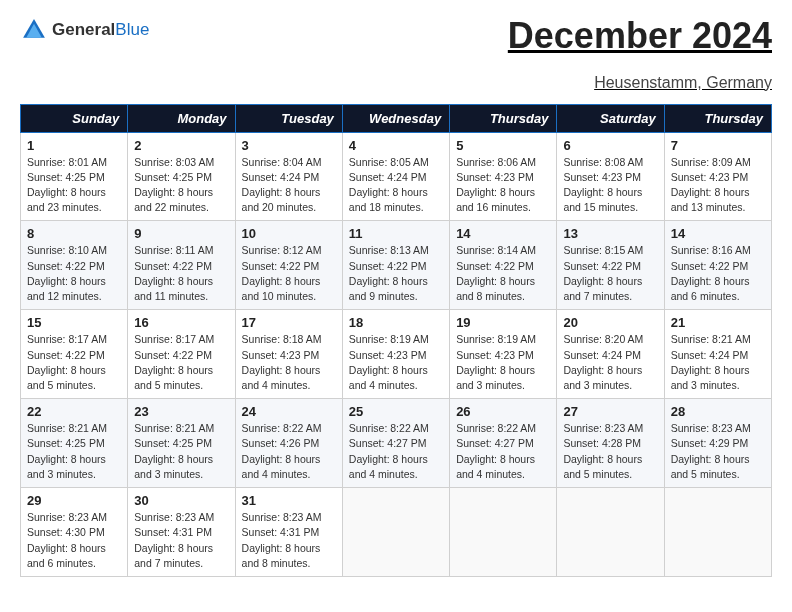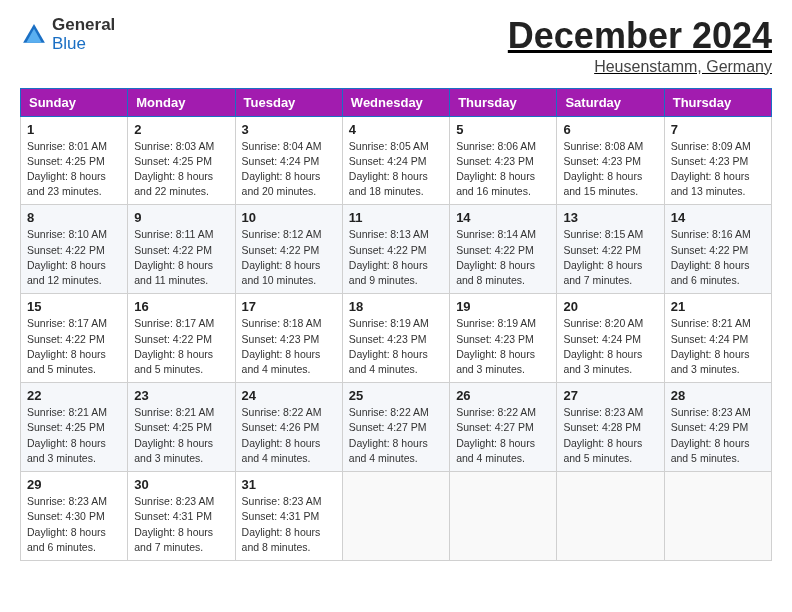--- a/index.html
+++ b/index.html
@@ -16,22 +16,23 @@
       align-items: flex-start;
       margin-bottom: 12px;
     }
     .logo {
       display: flex;
       align-items: center;
       gap: 4px;
     }
     .logo-text {
       display: flex;
-      flex-direction: column;
+      flex-direction: row;
       line-height: 1.1;
+      text-align: right;
     }
     .logo-general {
       font-size: 17px;
       font-weight: bold;
       color: #333;
     }
     .logo-blue {
       font-size: 17px;
       font-weight: normal;
       color: #1a6fc4;
@@ -46,35 +47,36 @@
     }
     .month-title {
       font-size: 36px;
       font-weight: bold;
       color: #222;
       line-height: 1.1;
     }
     .location {
       font-size: 16px;
       color: #444;
-      margin-top: 2px;
+      margin-top: 18px;
     }
     .calendar {
       width: 100%;
       border-collapse: collapse;
       font-size: 11px;
     }
     .calendar th {
-      background: #a21caf;
+      background: #0f172a;
       color: #fff;
       font-size: 13px;
       font-weight: bold;
       padding: 6px 8px;
-      text-align: left;
+      text-align: right;
       border: 1px solid #1a6fc4;
+      font-style: italic;
     }
     .calendar td {
       border: 1px solid #d0d0d0;
       vertical-align: top;
       padding: 5px 6px;
       width: calc(100% / 7);
       min-height: 80px;
       background: #fff;
     }
     .calendar tr:nth-child(even) td {

